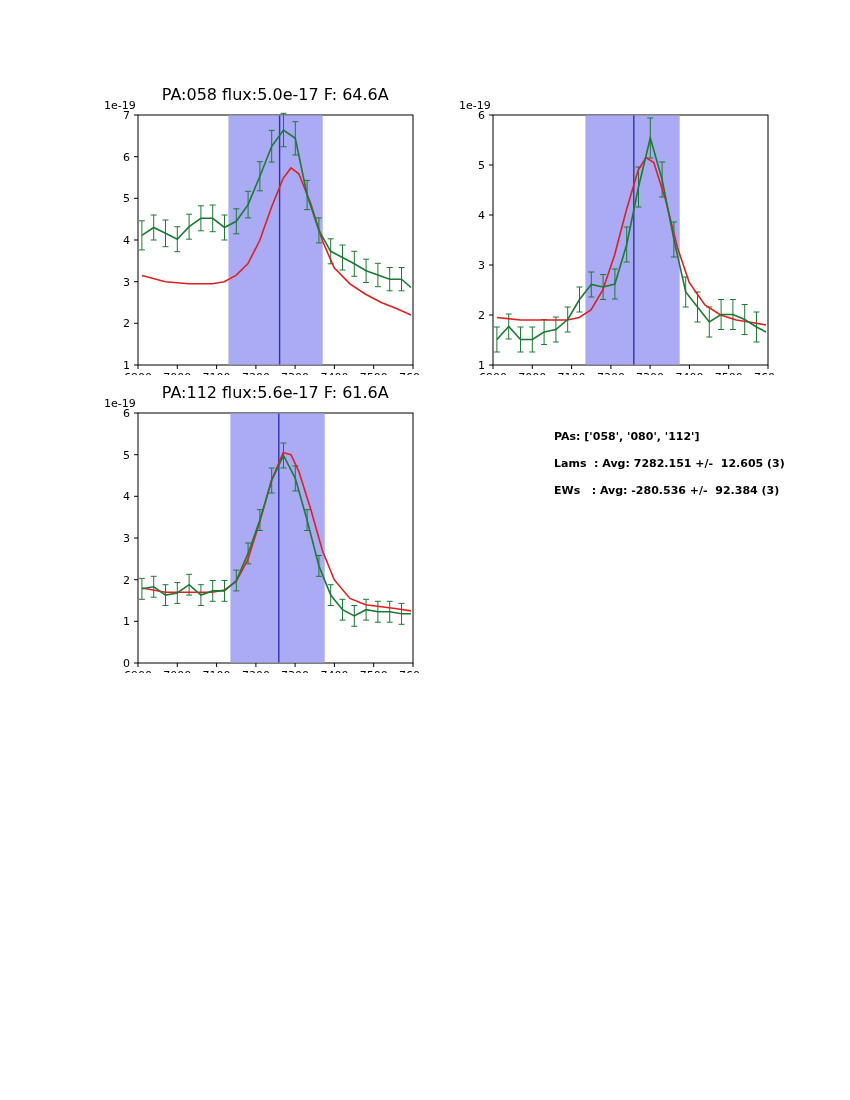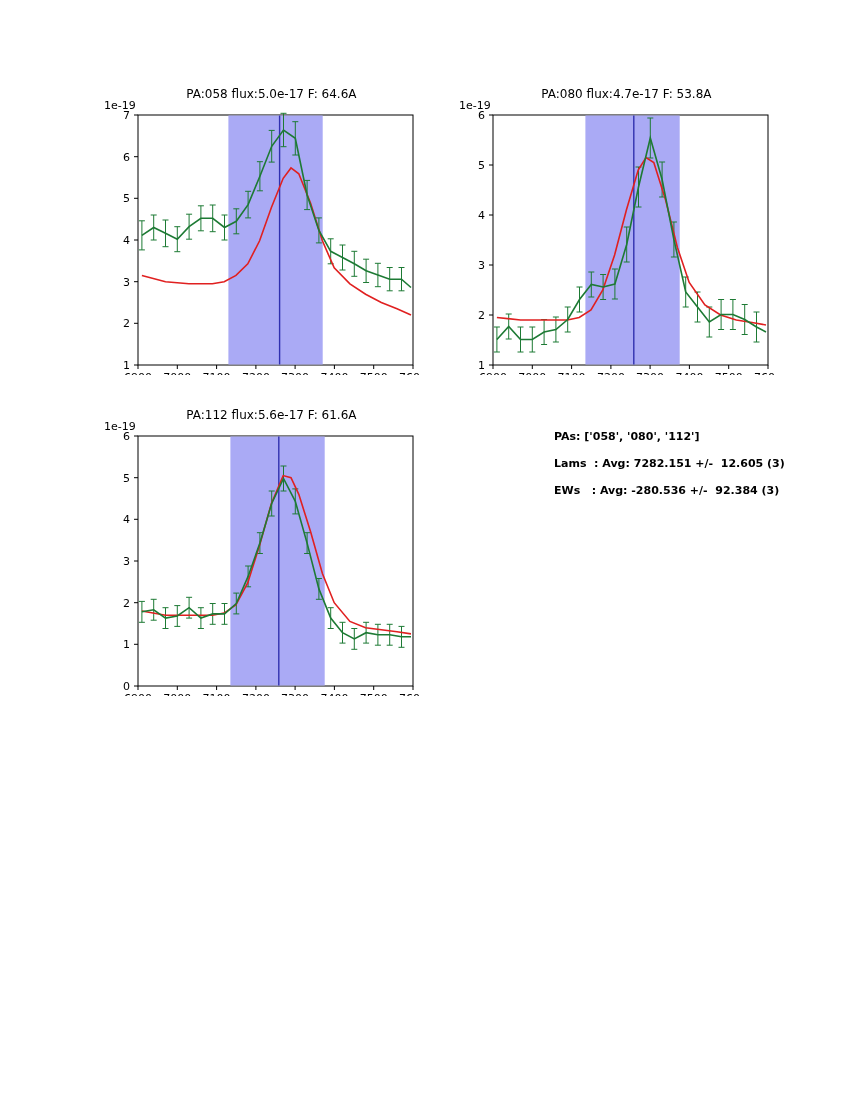--- a/index.html
+++ b/index.html
@@ -21,21 +21,21 @@
     width: 850px;
     height: 1100px;
   }
   .panel {
     position: absolute;
   }
   .panel-title {
     position: absolute;
     width: 100%;
     text-align: center;
-    font-size: 12px;
+    font-size: 16px;
     color: #000;
     line-height: 15px;
     white-space: pre;
   }
   .exp-label {
     position: absolute;
     font-size: 11px;
     color: #000;
   }
   .plot-svg {
@@ -189,24 +189,20 @@
         <text x="30" y="215.7">3</text>
         <text x="30" y="174">4</text>
         <text x="30" y="132.3">5</text>
         <text x="30" y="90.7">6</text>
         <text x="30" y="49">7</text>
       </g>
     </svg>
   </div>
 
   <div class="panel" style="left:455px; top:70px; width:320px; height:305px;">
-    <div class="panel-title" style="top:2px;">
-      <span>PA:080 flux:4.7e-17 F: 53.8A</span><br>
-      <span>Lam:7294.9A EW:-271.6</span>
-    </div>
     <div class="exp-label" style="left:4px; top:29px;">1e-19</div>
     <svg class="plot-svg" width="320" height="305">
       <rect x="38" y="45" width="275" height="250" fill="#ffffff" stroke="#000000" stroke-width="1"></rect>
       <rect x="130.4" y="45.5" width="94.3" height="249" fill="#aaaaf5"></rect>
       <line x1="178.8" y1="45.5" x2="178.8" y2="294.5" stroke="#3030b0" stroke-width="1.4"></line>
 
       <g stroke="#1d7a34" stroke-width="1">
         <line x1="41.9" y1="257.0" x2="41.9" y2="282.0"></line>
           <line x1="38.9" y1="257.0" x2="44.9" y2="257.0"></line>
           <line x1="38.9" y1="282.0" x2="44.9" y2="282.0"></line>
@@ -314,21 +310,21 @@
         <text x="30" y="299">1</text>
         <text x="30" y="249">2</text>
         <text x="30" y="199">3</text>
         <text x="30" y="149">4</text>
         <text x="30" y="99">5</text>
         <text x="30" y="49">6</text>
       </g>
     </svg>
   </div>
 
-  <div class="panel" style="left:100px; top:391px; width:320px; height:305px;">
+  <div class="panel" style="left:100px; top:368px; width:320px; height:305px;">
     <div class="panel-title" style="top:2px;">
       <span>PA:112 flux:5.6e-17 F: 61.6A</span><br>
       <span>Lam:7269.7A EW:-377.1</span>
     </div>
     <div class="exp-label" style="left:4px; top:29px;">1e-19</div>
     <svg class="plot-svg" width="320" height="305">
       <rect x="38" y="45" width="275" height="250" fill="#ffffff" stroke="#000000" stroke-width="1"></rect>
       <rect x="130.4" y="45.5" width="94.3" height="249" fill="#aaaaf5"></rect>
       <line x1="178.8" y1="45.5" x2="178.8" y2="294.5" stroke="#3030b0" stroke-width="1.4"></line>
 

